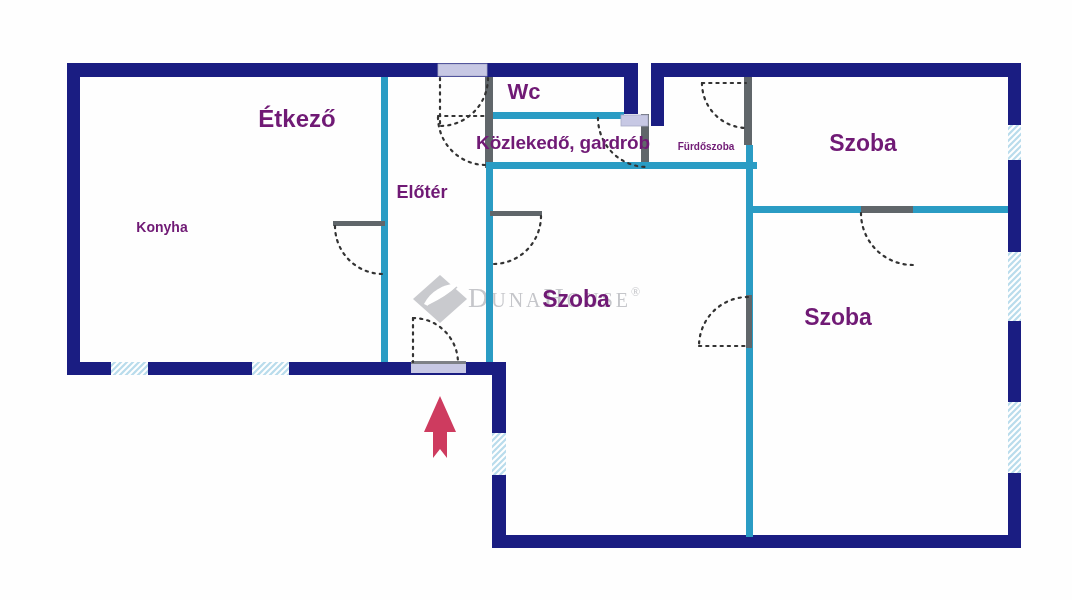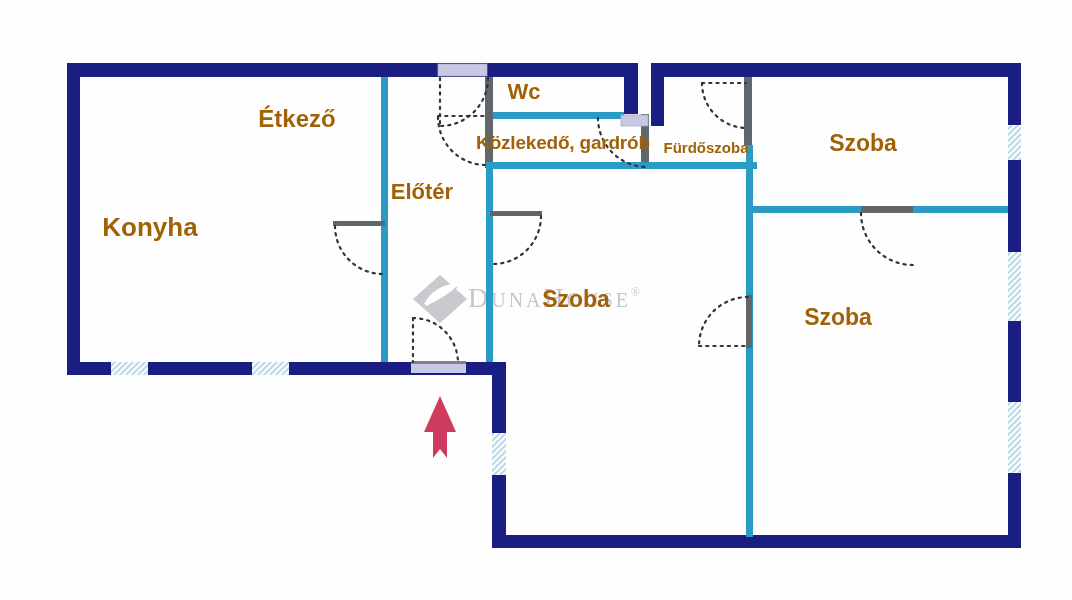--- a/index.html
+++ b/index.html
@@ -9,28 +9,28 @@
     font-family:"Liberation Sans", sans-serif;
   }
   
   .watermark-layer { position:absolute; inset:0; z-index:2; }
   .plan-svg { position:absolute; left:0; top:0; z-index:3; }
   .label-layer { position:absolute; inset:0; z-index:5; pointer-events:none; }
 
   
   .lbl {
     position:absolute; transform:translate(-50%,-50%);
-    font-weight:bold; color:#a16207; white-space:nowrap; line-height:1;
+    font-weight:bold; color:#701a75; white-space:nowrap; line-height:1;
   }
   .lbl-etkezo      { left:297px; top:119px; font-size:24px; }
-  .lbl-konyha      { left:150px; top:227px; font-size:26px; }
-  .lbl-eloter      { left:422px; top:192px; font-size:22px; }
+  .lbl-konyha      { left:162px; top:227px; font-size:14px; }
+  .lbl-eloter      { left:422px; top:192px; font-size:18px; }
   .lbl-wc          { left:524px; top:92px;  font-size:22px; }
   .lbl-kozlekedo   { left:563px; top:142px; font-size:19px; letter-spacing:-0.2px; }
-  .lbl-furdoszoba  { left:706px; top:147px; font-size:15px; }
+  .lbl-furdoszoba  { left:706px; top:147px; font-size:10px; }
   .lbl-szoba-tr    { left:863px; top:143px; font-size:23px; }
   .lbl-szoba-c     { left:576px; top:299px; font-size:23px; }
   .lbl-szoba-br    { left:838px; top:317px; font-size:23px; }
 
   
   .watermark-text {
     position:absolute; left:468px; top:299px; transform:translateY(-54%);
     font-family:"Liberation Serif", serif; font-variant:small-caps;
     font-size:28px; letter-spacing:3px; color:#c5c6ca; white-space:nowrap;
   }

